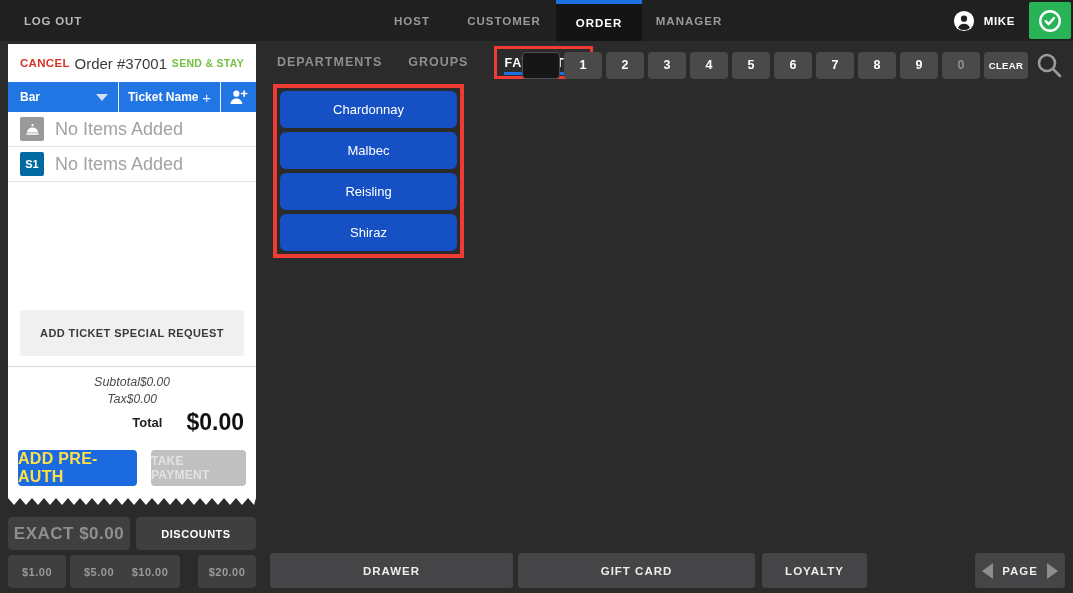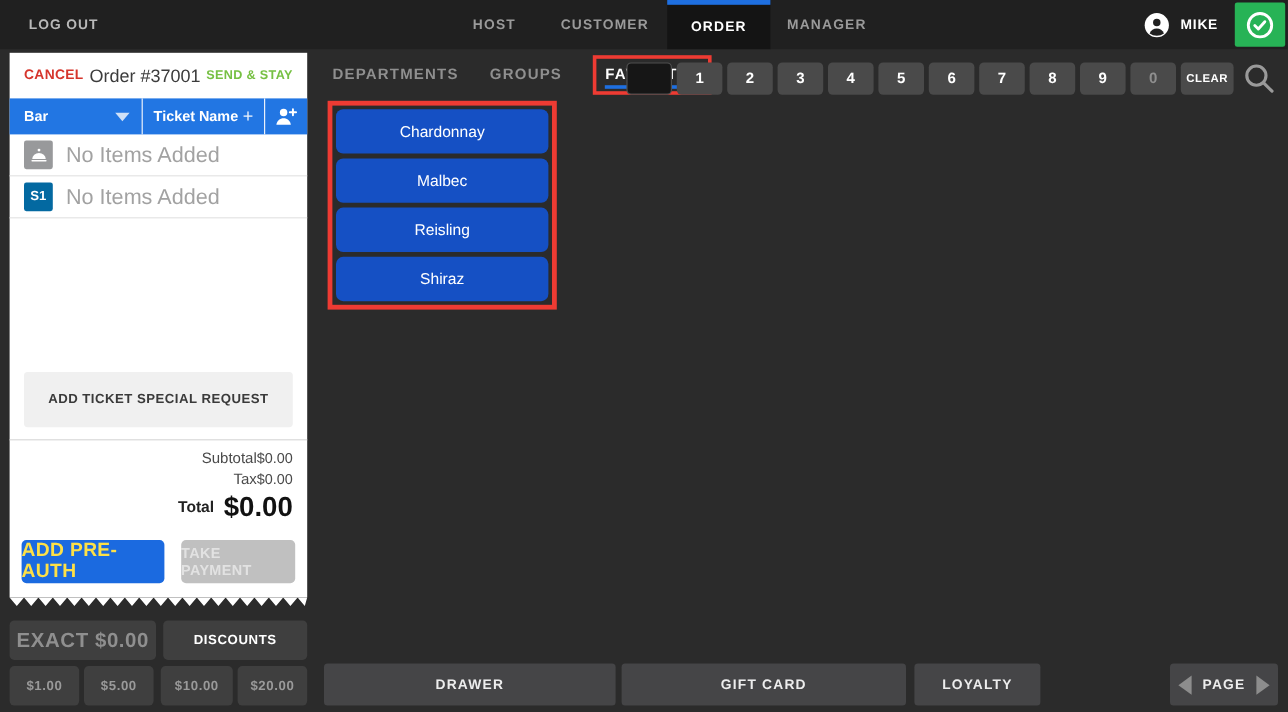--- a/index.html
+++ b/index.html
@@ -42,39 +42,39 @@
   .badge { width:24px; height:24px; border-radius:2px; display:flex; align-items:center; justify-content:center;
     font-size:11px; font-weight:bold; color:#fff; }
   .badge.shared { background:#98999b; }
   .badge.seat { background:#0369a1; }
   .seat-msg { color:#a2a2a2; font-size:18px; }
   .spacer { flex:1 1 auto; }
   .special-req { flex:0 0 46px; margin:14px 12px 10px; background:#f0f0f0; border-radius:3px;
     display:flex; align-items:center; justify-content:center; color:#3a3a3a; font-size:11px;
     font-weight:bold; letter-spacing:.4px; cursor:pointer; text-align:center; }
   .totals { border-top:1px solid #d9d9d9; padding:7px 12px 4px; }
-  .tot-row { display:flex; justify-content:flex-end; align-items:center; line-height:17px; }
+  .tot-row { display:flex; justify-content:center; align-items:center; line-height:17px;font-style:italic; }
   .tot-label { color:#4a4a4a; font-size:12.5px; }
   .tot-val { color:#4a4a4a; font-size:12px; }
-  .grand { display:flex; justify-content:flex-end; align-items:center; gap:8px; margin-top:1px; }
+  .grand { display:flex; justify-content:flex-end; align-items:center; gap:24px; margin-top:1px; }
   .grand-label { color:#222; font-size:13px; font-weight:bold; }
   .grand-val { color:#111; font-size:23px; font-weight:bold; }
   .pay-row { flex:0 0 58px; display:flex; gap:14px; padding:10px 10px 12px; }
   .btn-preauth { flex:1.25; background:#1b6ae0; border-radius:4px; color:#fde047; font-size:16px; font-weight:bold;
     display:flex; align-items:center; justify-content:center; letter-spacing:.3px; cursor:pointer; }
   .btn-takepay { flex:1; background:#c0c0c0; border-radius:4px; color:#e2e2e2; font-size:12px; font-weight:bold;
     display:flex; align-items:center; justify-content:center; letter-spacing:.3px; }
   
   .dark-btn { position:absolute; background:#3f3f3f; border-radius:4px; display:flex; align-items:center;
     justify-content:center; font-weight:bold; letter-spacing:.5px; cursor:pointer; }
   .exact { left:8px; top:517px; width:122px; height:33px; color:#8f8f8f; font-size:17px; }
   .discounts { left:136px; top:517px; width:120px; height:33px; color:#fff; font-size:11px; }
   .denom0 { left:8px;  top:555px; width:58px; height:33px; color:#9a9a9a; font-size:11px; }
   .denom1 { left:70px; top:555px; width:58px; height:33px; color:#9a9a9a; font-size:11px; }
-  .denom2 { left:134px; top:555px; width:60px; height:33px; color:#9a9a9a; font-size:11px; }
+  .denom2 { left:120px; top:555px; width:60px; height:33px; color:#9a9a9a; font-size:11px; }
   .denom3 { left:198px; top:555px; width:58px; height:33px; color:#9a9a9a; font-size:11px; }
   
   .menu-tabs { position:absolute; left:277px; top:44px; height:36px; display:flex; align-items:center; gap:26px; }
   .menu-tab { color:#8f8f8f; font-size:12.5px; font-weight:bold; letter-spacing:1px; cursor:pointer; }
   .fav-tab-box { border:3px solid #ee3b33; padding:4px 7px 5px; }
   .menu-tab.active { color:#fff; border-bottom:3px solid #1e6fe0; padding-bottom:2px; }
   .keypad { position:absolute; left:522px; top:51px; display:flex; gap:4px; align-items:center; }
   .qty-box { width:38px; height:27px; background:#161616; border:1px solid #4f4f4f; border-radius:4px;
     color:#fff; font-size:12px; text-align:center; }
   .key { width:38px; height:27px; background:#4a4a4a; border-radius:4px; color:#fff; font-size:12.5px;

